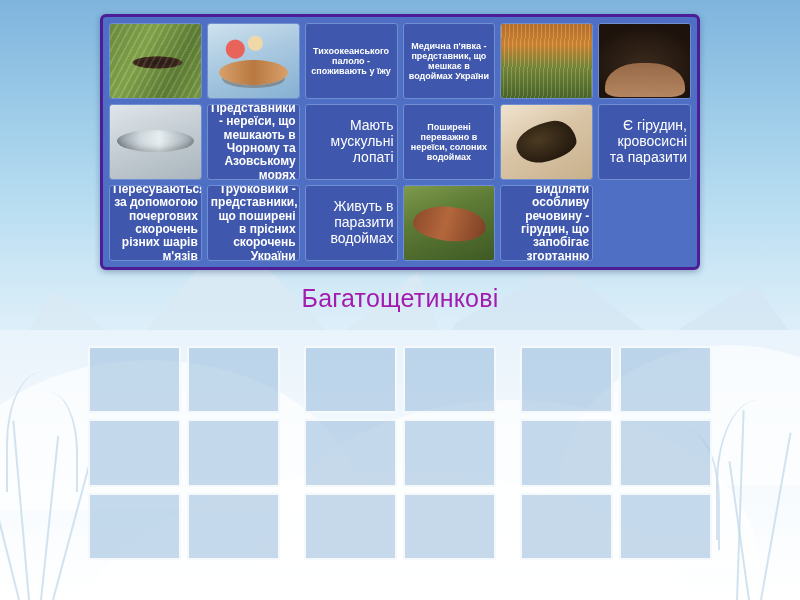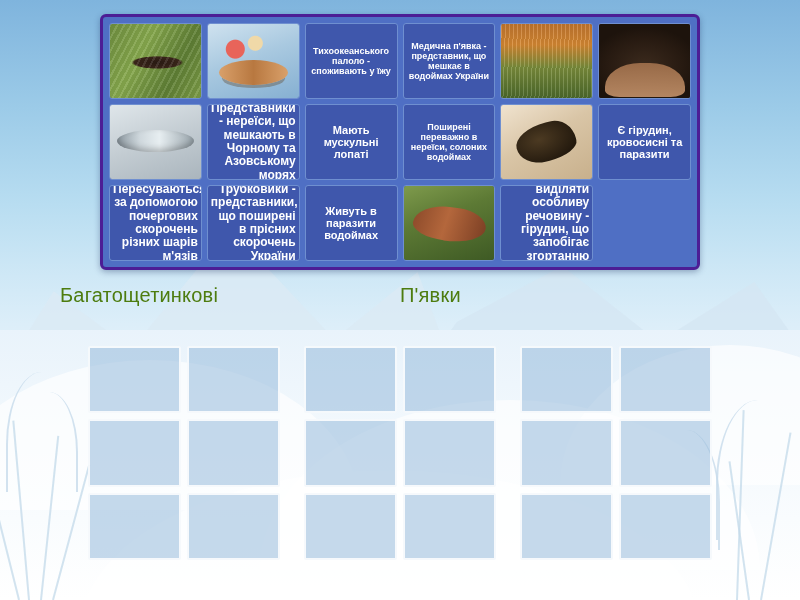--- a/index.html
+++ b/index.html
@@ -101,21 +101,21 @@
     padding: 2px 3px;
     border: 1px solid #6f8fd0;
     background: #3f56ab;
     cursor: pointer;
   }
   .card.text { background: #3f57ac; }
   .card .label { display: block; width: 100%; }
 
   .t-xs  { font-size: 12px; font-weight: 700; text-align: right; }
   .t-s   { font-size: 9px;  font-weight: 700; }
-  .t-m   { font-size: 11px; font-weight: 700; }
+  .t-m   { font-size: 14px; font-weight: 400; text-align: right; }
 
   
   .photo { position: absolute; inset: 0; }
 
   .ph-leech-leaf {
     background:
       radial-gradient(ellipse 46% 14% at 52% 52%, #2a1b14 0%, #3b261a 55%, rgba(59,38,26,0) 62%),
       linear-gradient(118deg, #6f8f3f 0%, #86a84d 35%, #5f7f35 70%, #7c9c46 100%);
   }
   .ph-leech-leaf::after {
@@ -188,23 +188,23 @@
 
   
   .headings {
     position: absolute;
     left: 60px; top: 284px;
     width: 680px;
     display: flex;
   }
   .heading {
     flex: 1;
-    text-align: left;
-    font-size: 20px;
-    color: #4d7c0f;
+    text-align: center;
+    font-size: 25px;
+    color: #a21caf;
     letter-spacing: .2px;
   }
 
   
   .zones {
     position: absolute;
     left: 88px; top: 346px;
     width: 624px; height: 214px;
     display: flex;
     justify-content: space-between;
@@ -298,21 +298,20 @@
     <div class="card">
       <div class="photo ph-worm-soil"></div>
     </div>
     <div class="card text">
       <span class="label t-xs">Можуть виділяти особливу речовину - гірудин, що запобігає згортанню крові</span>
     </div>
   </div>
 
 <div class="headings">
   <div class="heading">Багатощетинкові</div>
-  <div class="heading">П'явки</div>
 </div>
 
 <div class="zones">
   <div class="zone" id="zone0">
       <div class="slot"></div>
       <div class="slot"></div>
       <div class="slot"></div>
       <div class="slot"></div>
       <div class="slot"></div>
       <div class="slot"></div>

